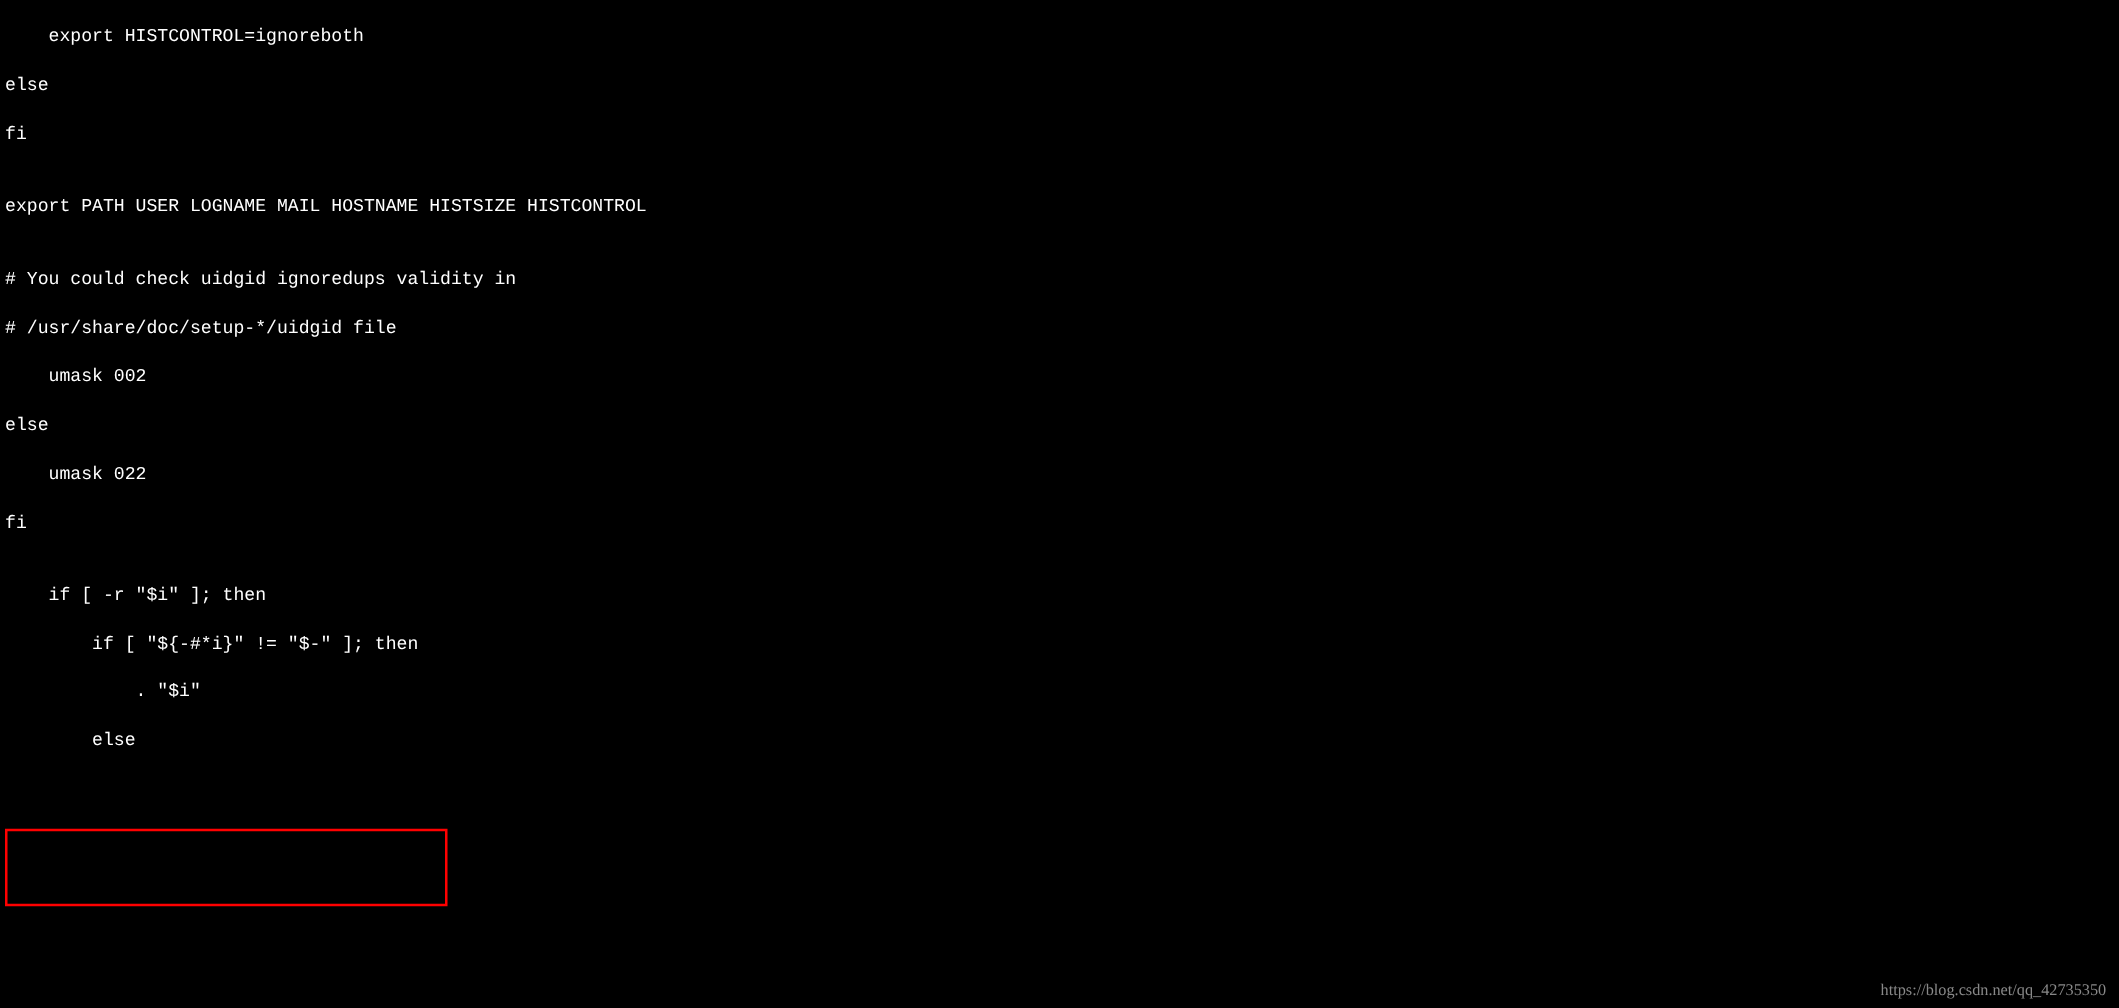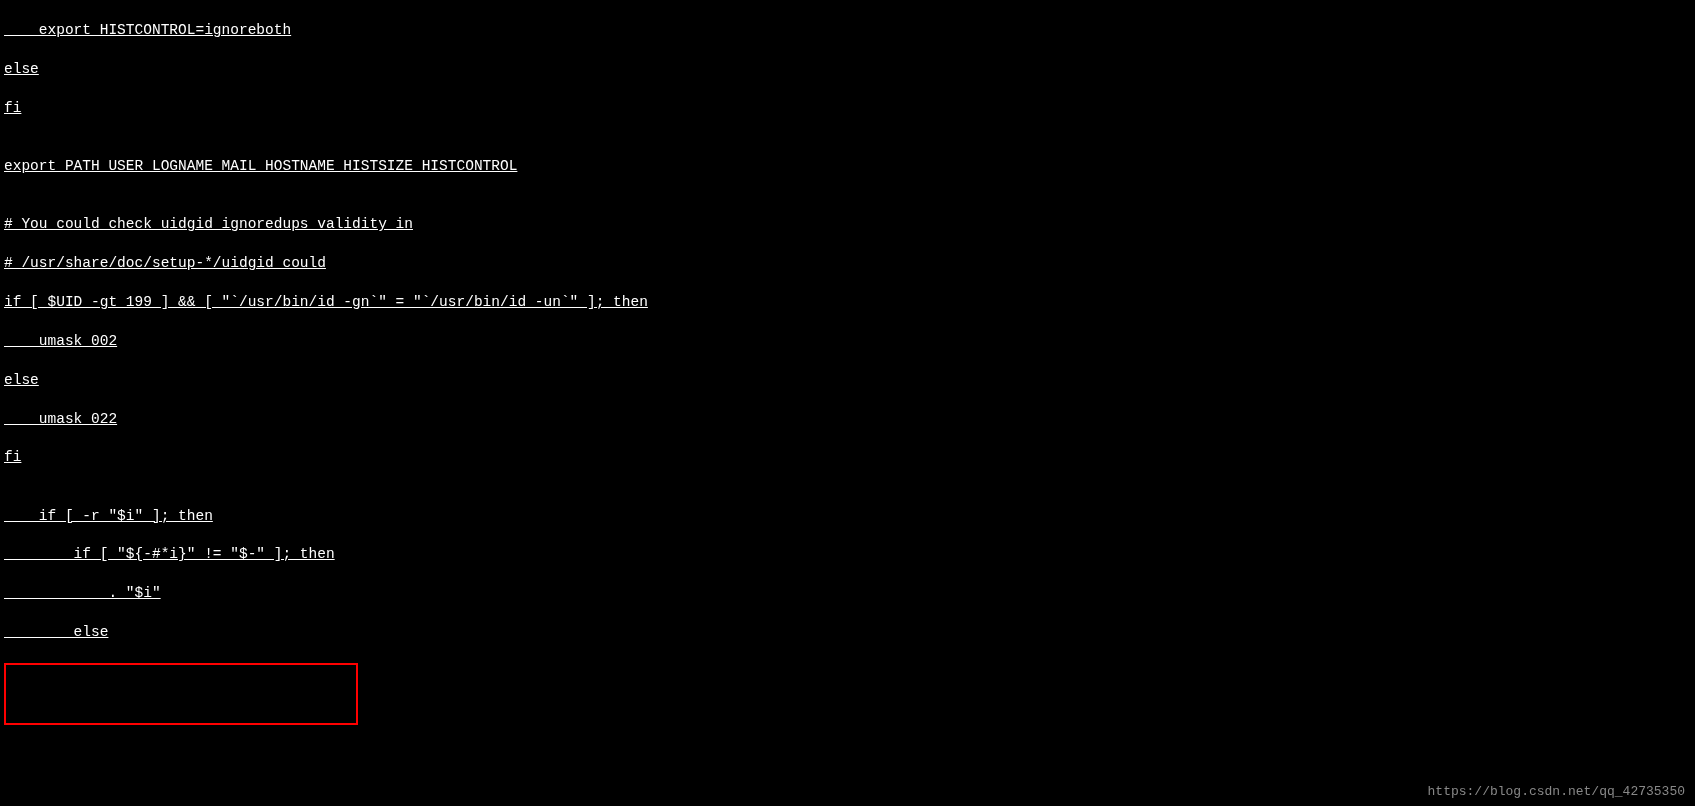--- a/index.html
+++ b/index.html
@@ -17,53 +17,51 @@
       height: 806px;
       overflow: hidden;
       position: relative;
     }
     .terminal {
       white-space: pre;
       padding: 2px 4px;
     }
     .line {
       display: block;
-      text-decoration: underline;
     }
     .highlight-box {
       position: absolute;
       border: 2px solid #ff0000;
       width: 354px;
       height: 62px;
       left: 4px;
       top: 663px;
       pointer-events: none;
     }
     .watermark {
       position: absolute;
       right: 10px;
       bottom: 5px;
       font-size: 13px;
       color: #888888;
-      font-family: Liberation Mono, monospace;
+      font-family: Liberation Serif, serif;
     }
   </style>
 </head>
 <body>
 
 <div class="terminal">
 <span class="line">    export HISTCONTROL=ignoreboth</span>
 <span class="line">else</span>
 <span class="line">fi</span>
 <span class="line"></span>
 <span class="line">export PATH USER LOGNAME MAIL HOSTNAME HISTSIZE HISTCONTROL</span>
 <span class="line"></span>
 <span class="line"># You could check uidgid ignoredups validity in</span>
-<span class="line"># /usr/share/doc/setup-*/uidgid could</span>
-<span class="line">if [ $UID -gt 199 ] &amp;&amp; [ "`/usr/bin/id -gn`" = "`/usr/bin/id -un`" ]; then</span>
+<span class="line"># /usr/share/doc/setup-*/uidgid file</span>
 <span class="line">    umask 002</span>
 <span class="line">else</span>
 <span class="line">    umask 022</span>
 <span class="line">fi</span>
 <span class="line"></span>
 <span class="line">    if [ -r "$i" ]; then</span>
 <span class="line">        if [ "${-#*i}" != "$-" ]; then</span>
 <span class="line">            . "$i"</span>
 <span class="line">        else</span>
 

